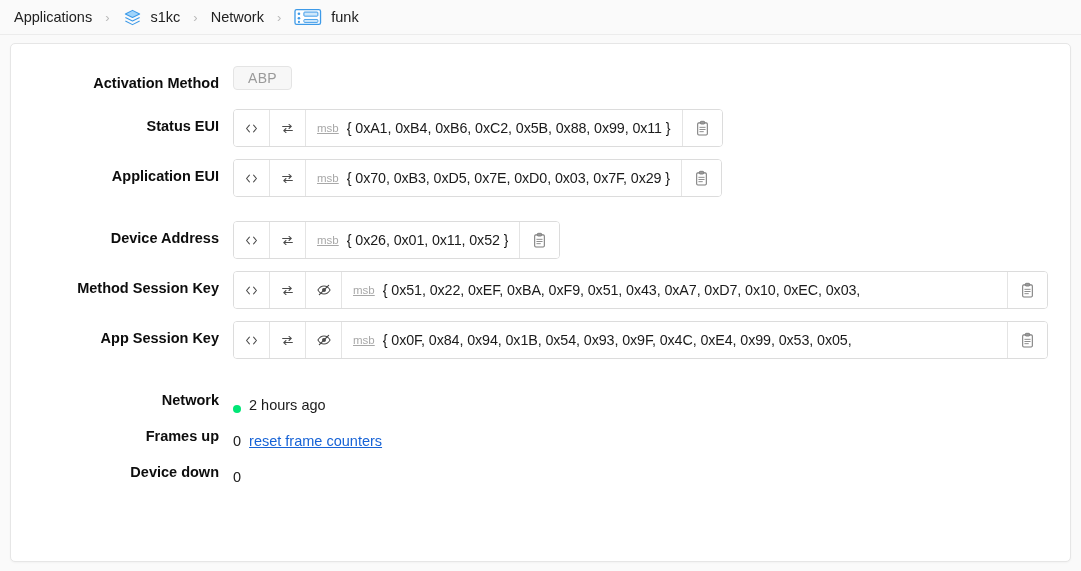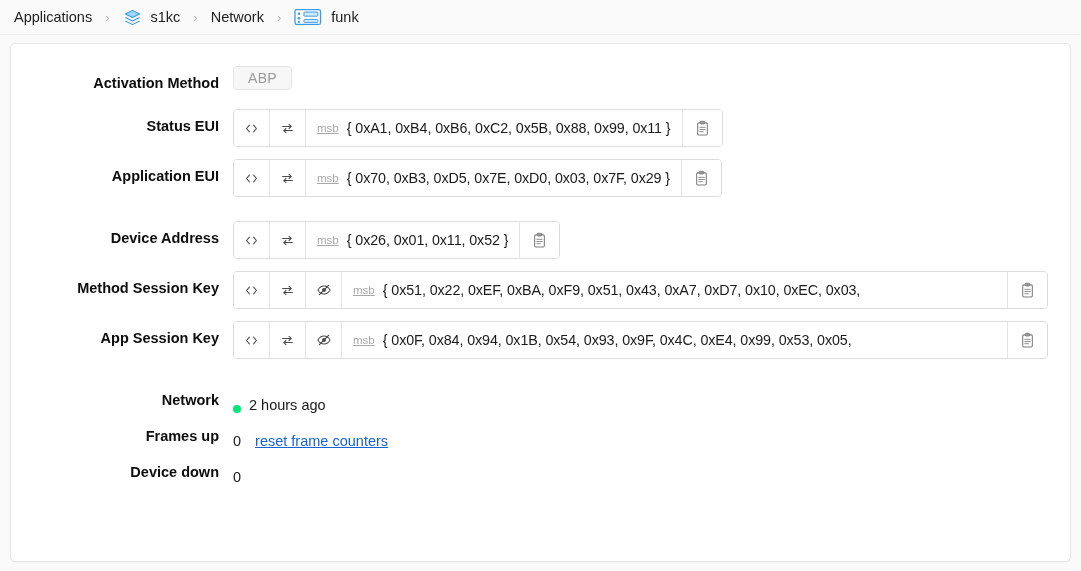--- a/index.html
+++ b/index.html
@@ -420,21 +420,21 @@
       </div>
     </div>
 
     <div class="spacer-sm"></div>
 
     <div class="row">
       <div class="row-label">Frames up</div>
       <div class="row-field">
         <div class="plain-val">
           <span class="num">0</span>
-          <span class="link" style="margin-left:6px">reset frame counters</span>
+          <span class="link" style="">reset frame counters</span>
         </div>
       </div>
     </div>
 
     <div class="spacer-sm"></div>
 
     <div class="row">
       <div class="row-label">Device down</div>
       <div class="row-field">
         <div class="plain-val">

